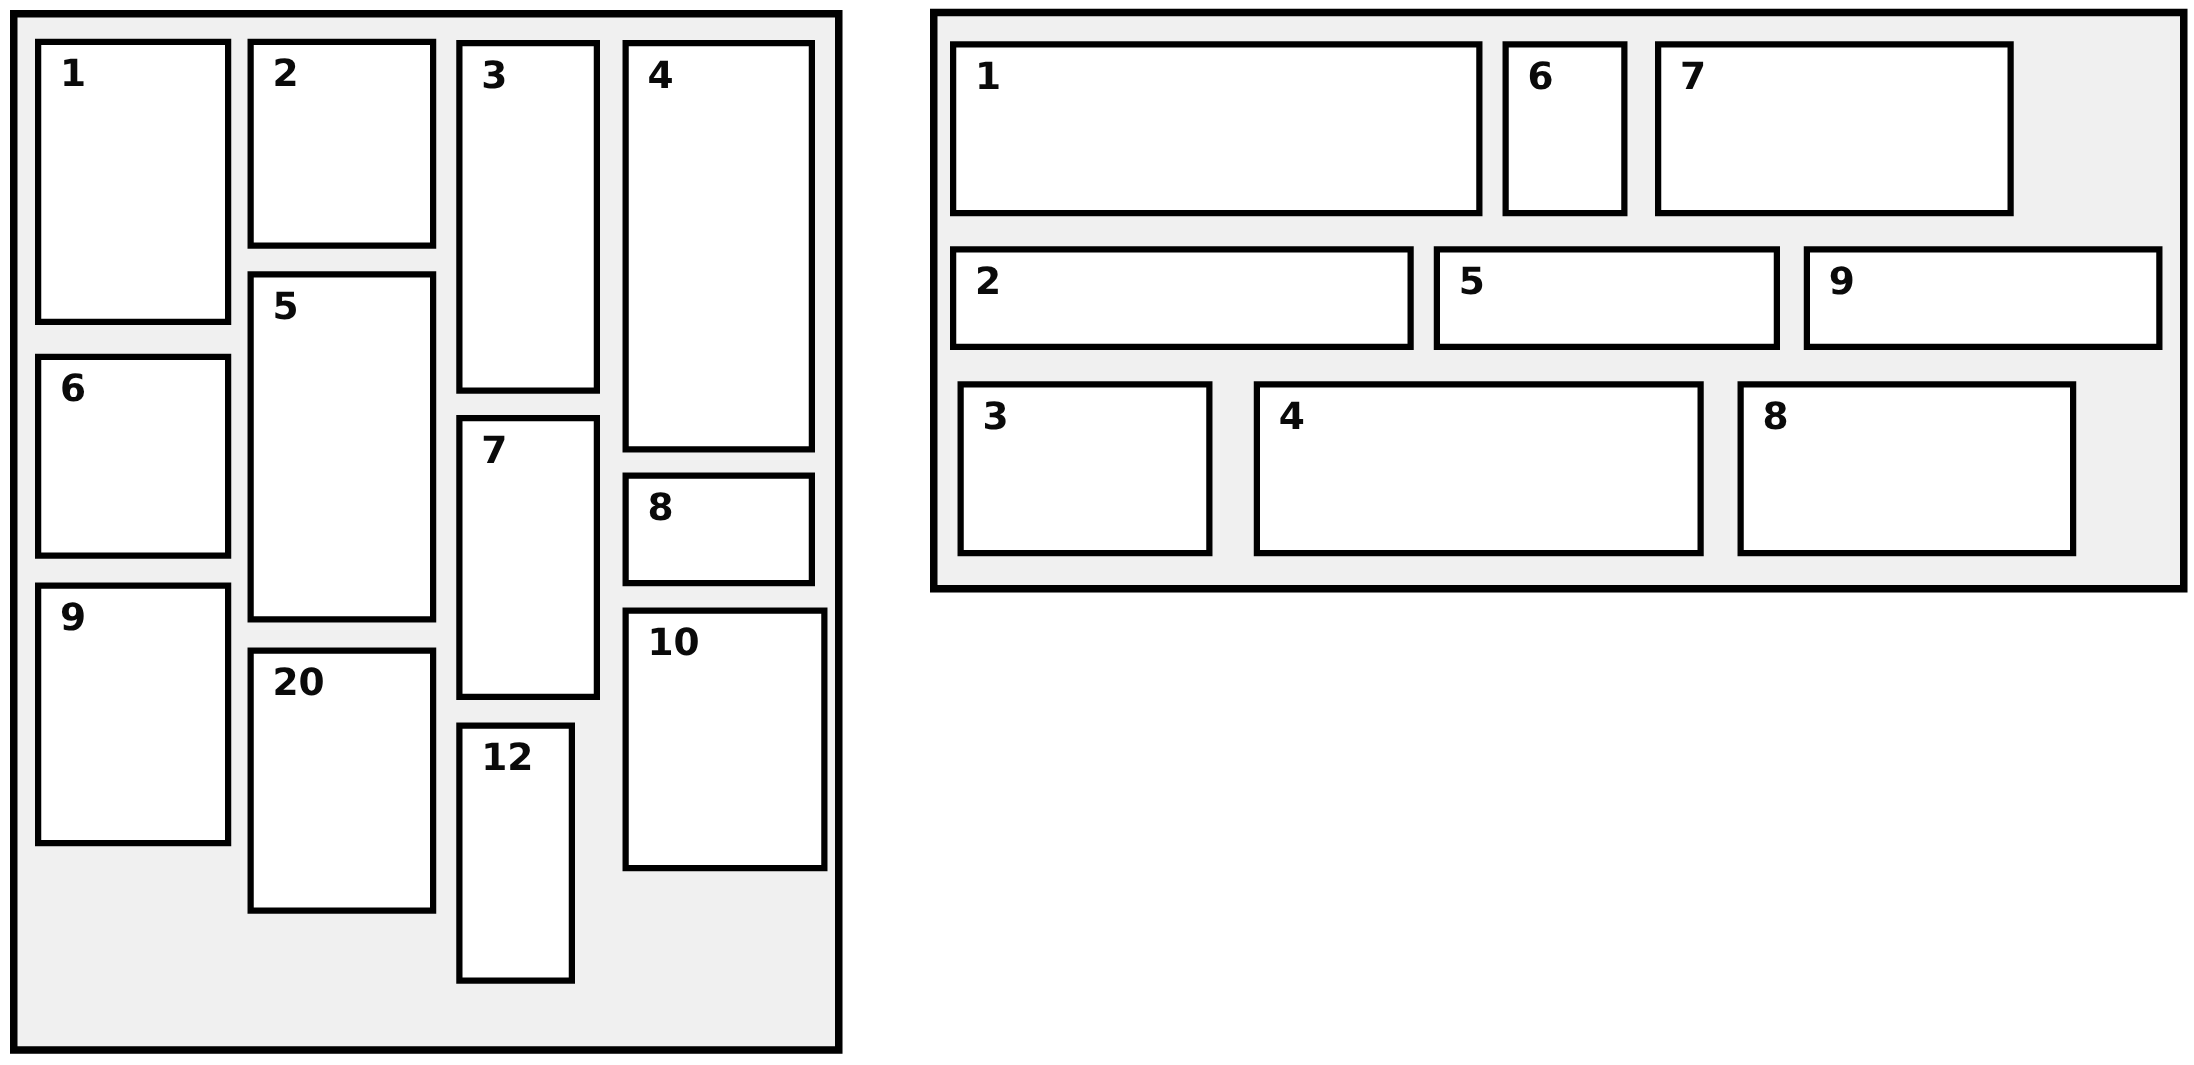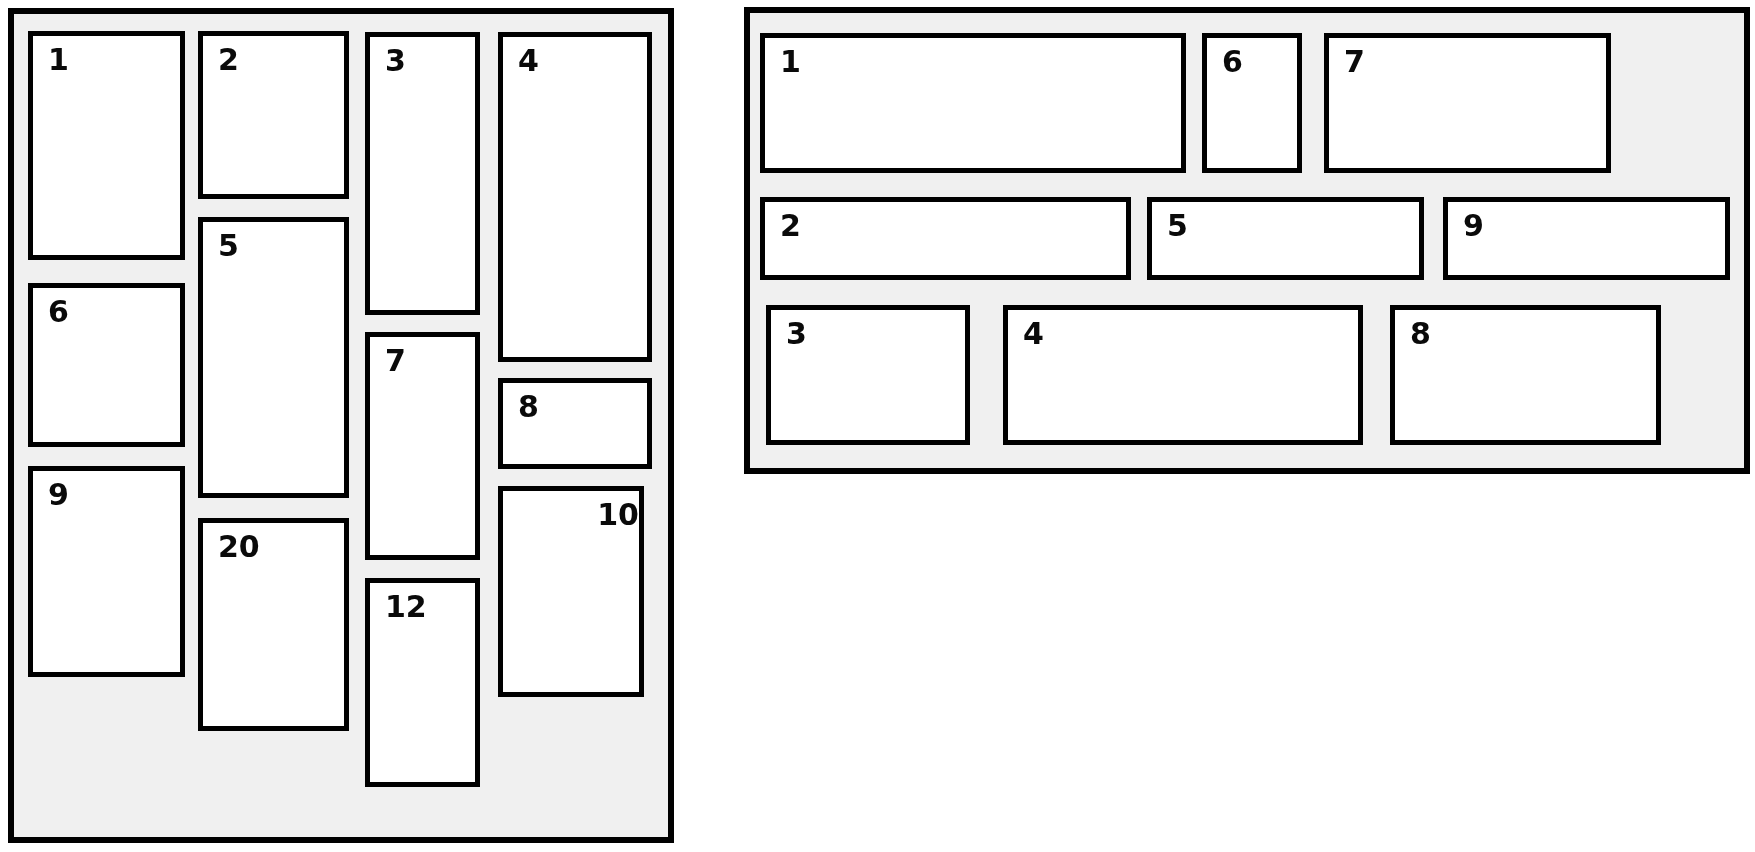--- a/index.html
+++ b/index.html
@@ -65,27 +65,27 @@
       </div>
       <div class="tile" style="left: 351px; top: 318px; width: 115px; height: 228px;">
         <span class="tile-label">7</span>
       </div>
       <div class="tile" style="left: 484px; top: 364px; width: 154px; height: 91px;">
         <span class="tile-label">8</span>
       </div>
       <div class="tile" style="left: 14px; top: 452px; width: 157px; height: 211px;">
         <span class="tile-label">9</span>
       </div>
-      <div class="tile" style="left: 484px; top: 472px; width: 146px; height: 211px; text-align: right;">
+      <div class="tile" style="left: 484px; top: 472px; width: 164px; height: 211px;">
         <span class="tile-label">10</span>
       </div>
       <div class="tile" style="left: 184px; top: 504px; width: 151px; height: 213px;">
         <span class="tile-label">20</span>
       </div>
-      <div class="tile" style="left: 351px; top: 564px; width: 115px; height: 209px;">
+      <div class="tile" style="left: 351px; top: 564px; width: 95px; height: 209px;">
         <span class="tile-label">12</span>
       </div>
     </section>
   <section class="panel" style="left: 744px; top: 7px; width: 1006px; height: 467px;">
       <div class="tile" style="left: 10px; top: 20px; width: 426px; height: 140px;">
         <span class="tile-label">1</span>
       </div>
       <div class="tile" style="left: 10px; top: 184px; width: 371px; height: 83px;">
         <span class="tile-label">2</span>
       </div>

